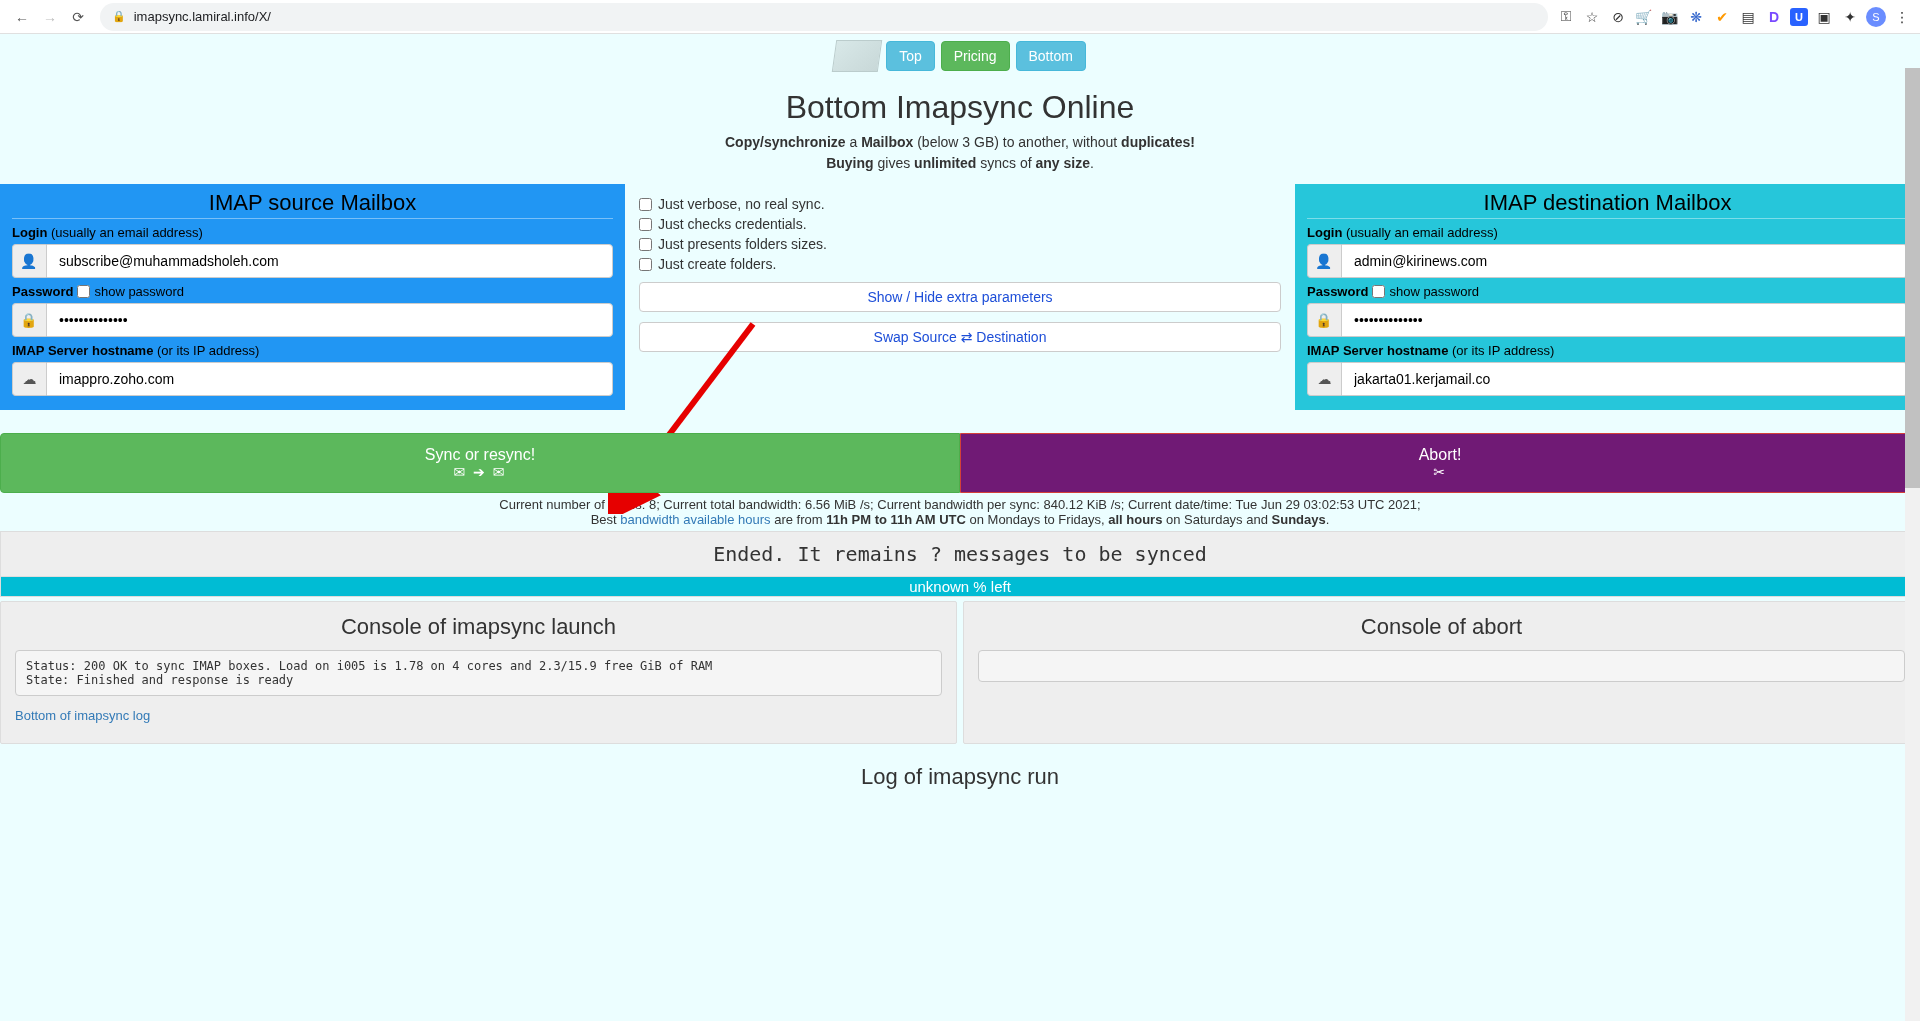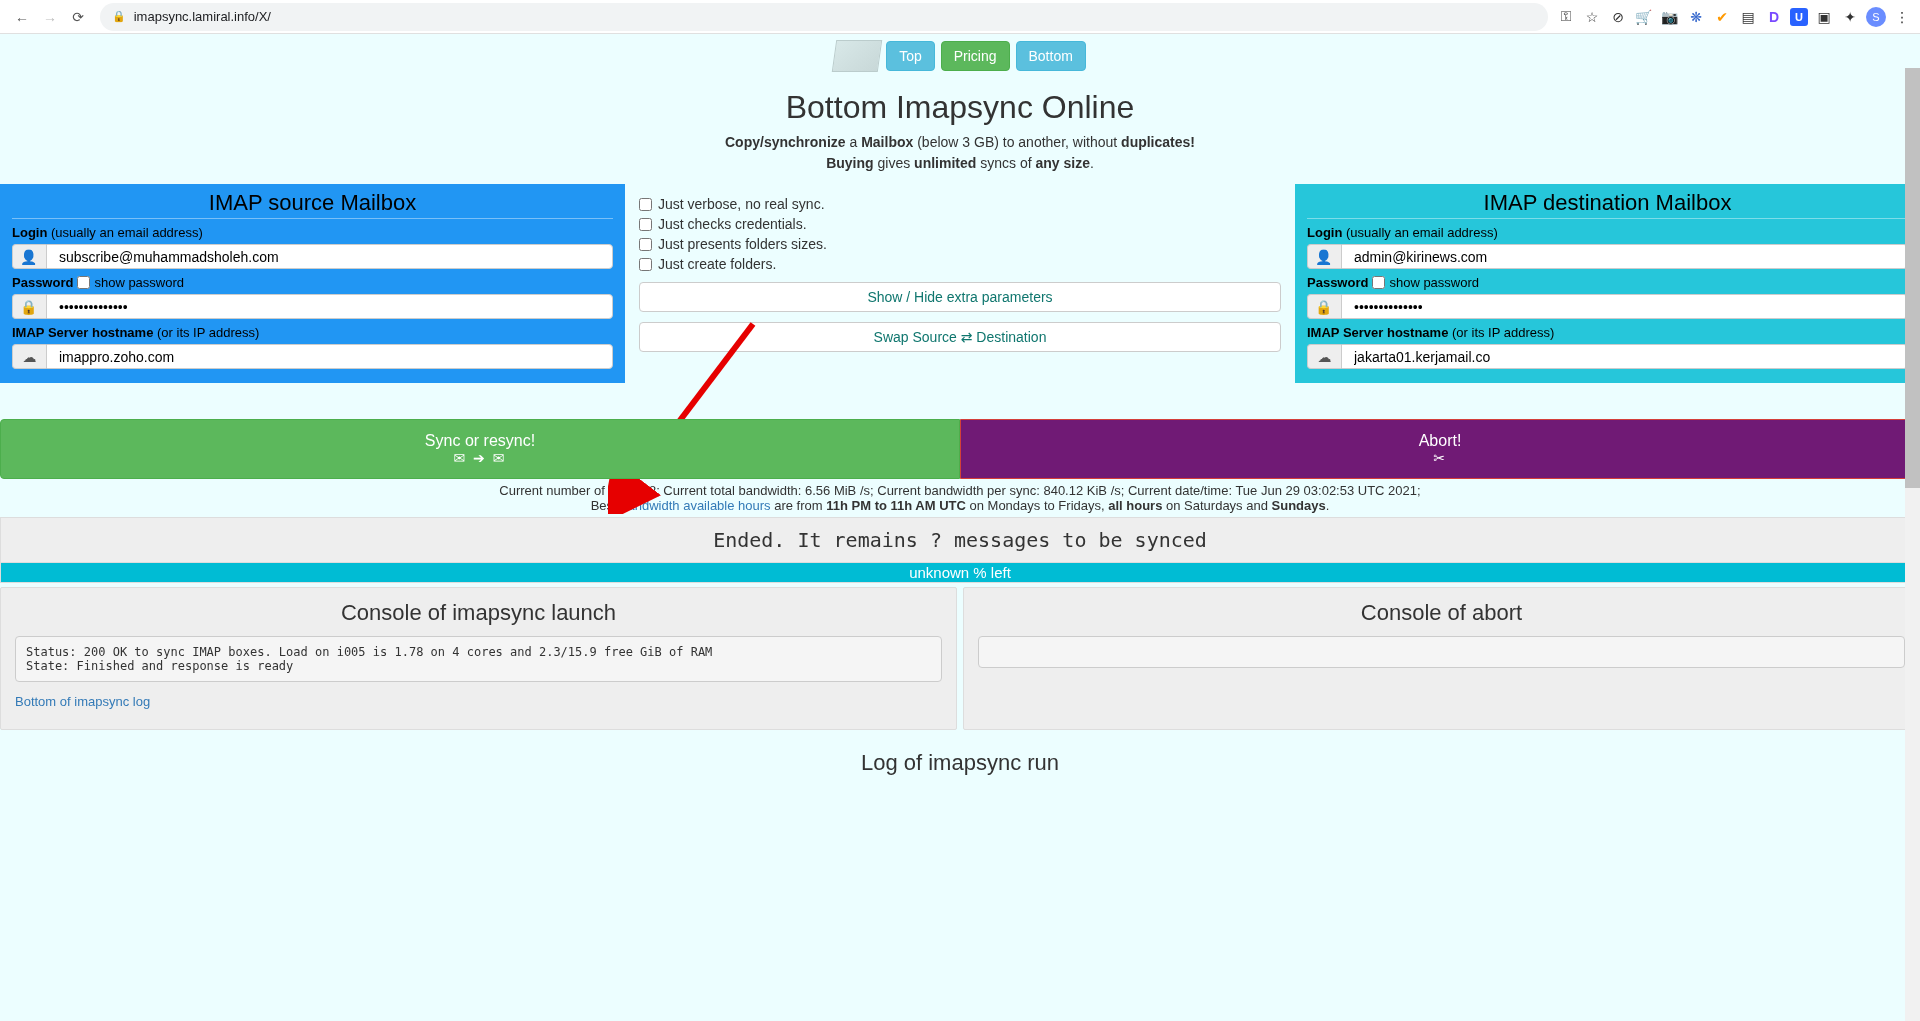--- a/index.html
+++ b/index.html
@@ -33,28 +33,28 @@
     .panel-source { flex: 0 0 625px; background: #2196f3; padding: 6px 12px 14px; }
     .panel-dest   { flex: 0 0 625px; background: #26c6da; padding: 6px 12px 14px; }
     .panel-mid    { flex: 1; padding: 8px 14px; }
     .panel-title { text-align: center; font-size: 22px; font-weight: 400; color: #000; border-bottom: 1px solid rgba(255,255,255,0.4); padding-bottom: 2px; margin-bottom: 6px; }
 
     .field-label { font-size: 13px; font-weight: 700; color: #000; margin: 6px 0 4px; }
     .field-hint { font-weight: 400; }
 
     .input-group { display: flex; }
     .input-group-addon { background: #eee; border: 1px solid #ccc; border-right: none; width: 34px; display: flex; align-items: center; justify-content: center; color: #555; border-radius: 4px 0 0 4px; }
-    .form-control { flex: 1; height: 25px; border: 1px solid #ccc; border-radius: 0 4px 4px 0; padding: 6px 12px; font-size: 14px; }
+    .form-control { flex: 1; height: 34px; border: 1px solid #ccc; border-radius: 0 4px 4px 0; padding: 6px 12px; font-size: 14px; }
 
     .chk-row { display: flex; align-items: center; gap: 6px; font-size: 14px; margin: 4px 0; }
     .chk-row input { margin: 0; }
-    .mid-btn { display: block; width: 100%; background: #fff; border: 1px solid #ccc; padding: 6px 12px; border-radius: 4px; font-size: 14px; color: #0f766e; cursor: pointer; text-align: center; margin-top: 10px; }
-
-    
-    .actions-row { display: flex; margin-top: 36px; }
+    .mid-btn { display: block; width: 100%; background: #fff; border: 1px solid #ccc; padding: 6px 12px; border-radius: 4px; font-size: 14px; color: #1d4ed8; cursor: pointer; text-align: center; margin-top: 10px; }
+
+    
+    .actions-row { display: flex; margin-top: 23px; }
     .big-btn { flex: 1; text-align: center; padding: 12px 10px; color: #fff; font-size: 16px; border: 1px solid transparent; cursor: pointer; position: relative; }
     .big-sync  { background: #5cb85c; border-color: #4cae4c; border-radius: 4px 0 0 4px; }
     .big-abort { background: #701a75; border-color: #d43f3a; border-radius: 0 4px 4px 0; }
     .big-sub { font-size: 14px; letter-spacing: 2px; }
 
     .status-lines { text-align: center; font-size: 13px; padding: 4px 6px 0; }
     .status-lines a { color: #337ab7; text-decoration: none; }
 
     .ended-bar { background: #eee; border: 1px solid #ddd; text-align: center; font-family: Menlo, Consolas, monospace; font-size: 20px; padding: 10px 0; margin-top: 4px; }
     .progress-bar { background: #00bcd4; color: #fff; text-align: center; font-size: 15px; padding: 1px 0; border: 1px solid #ddd; border-top: none; }

